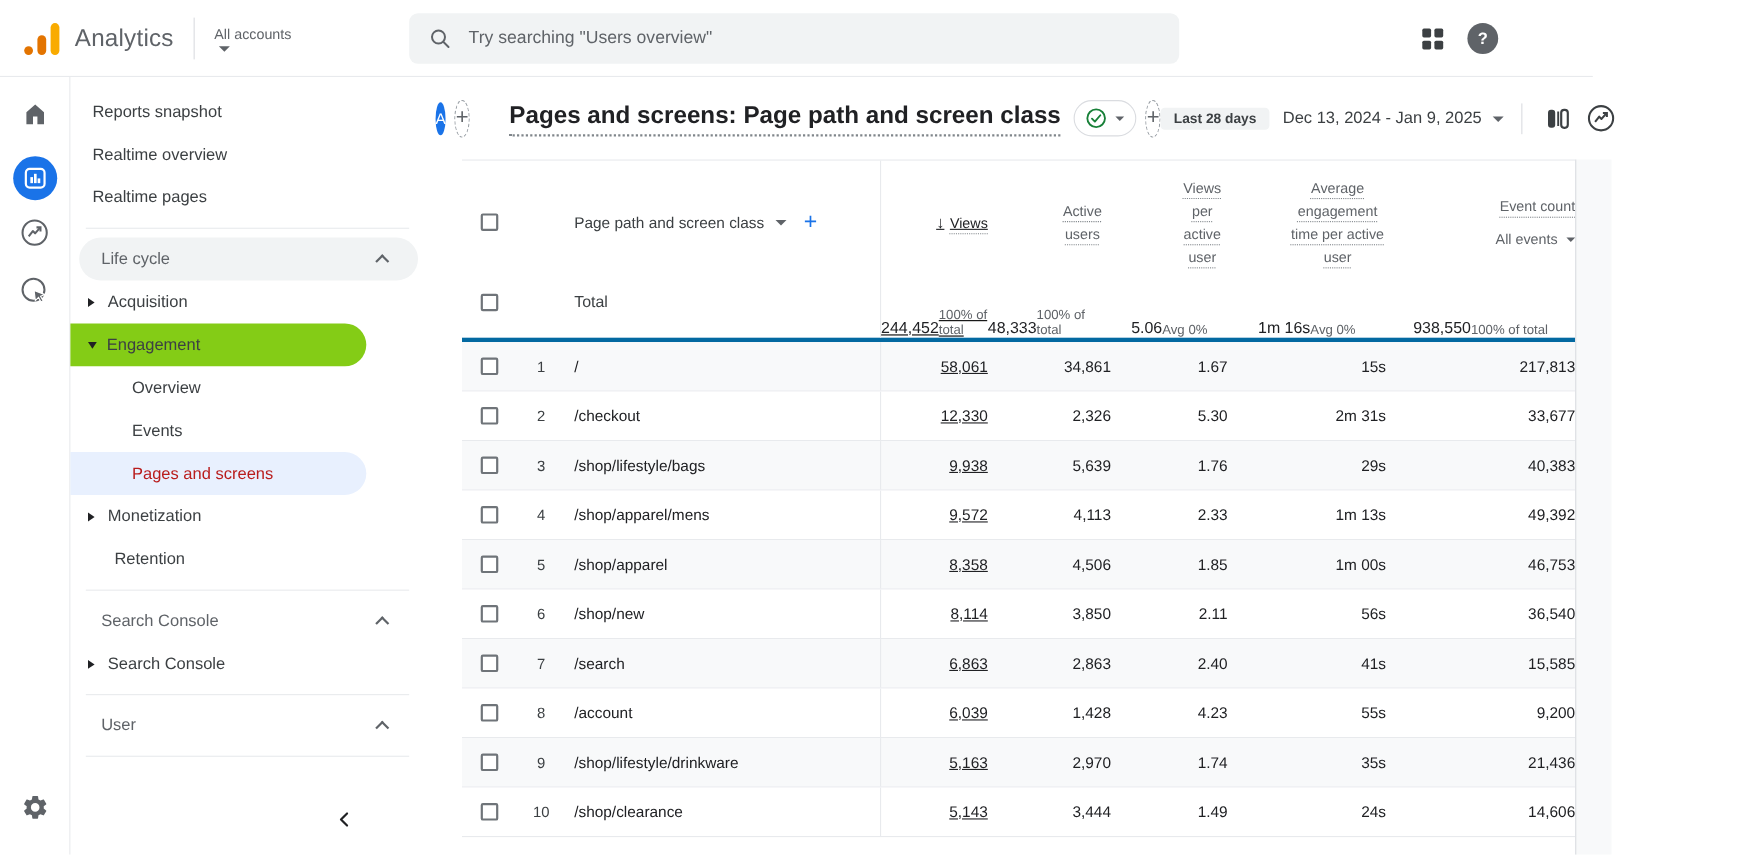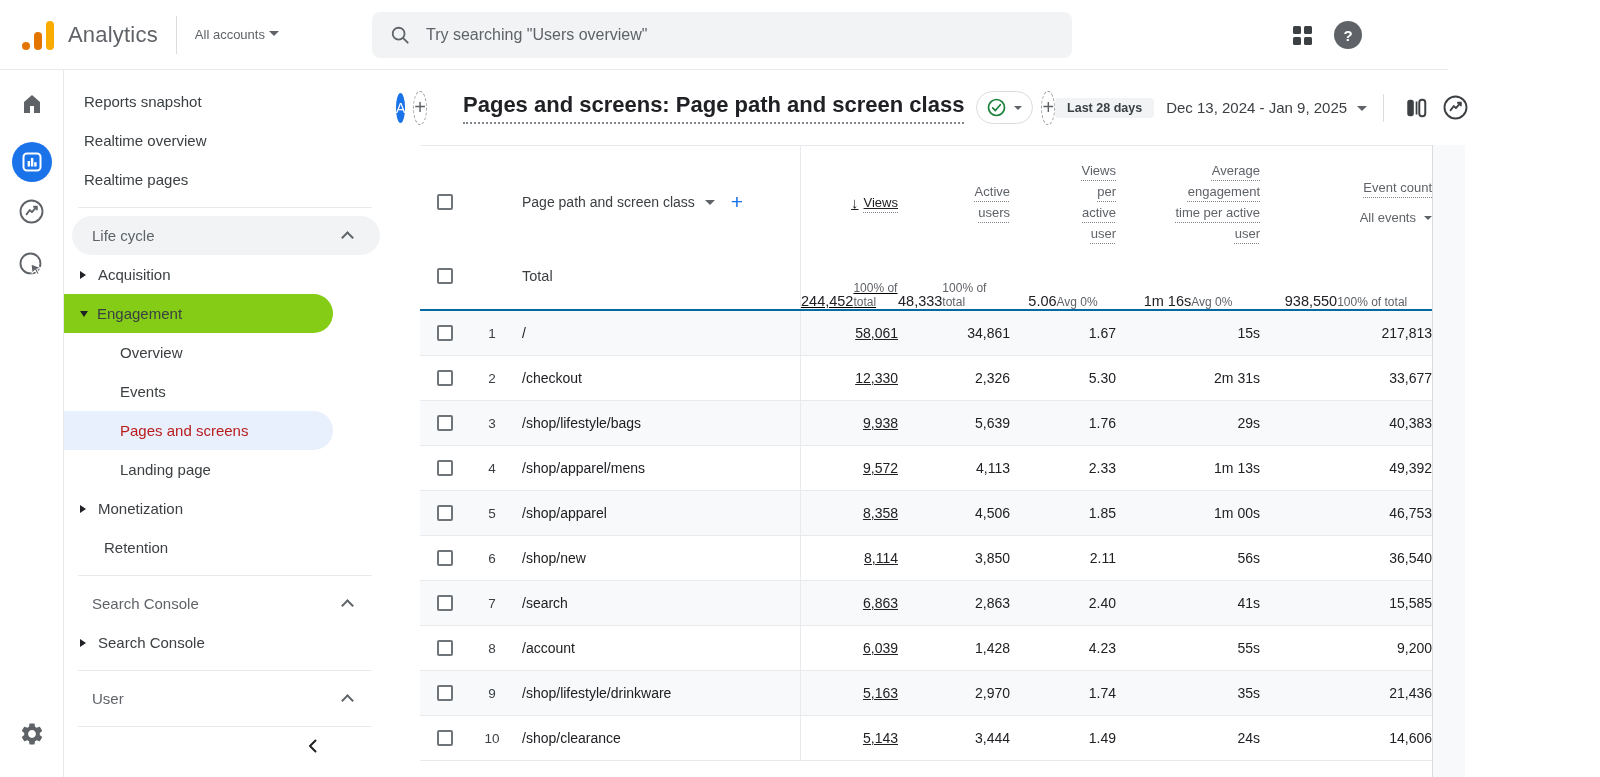--- a/index.html
+++ b/index.html
@@ -10,21 +10,21 @@
   
   .topbar { height:70px; flex:0 0 70px; display:flex; align-items:center; background:#fff;
     border-bottom:1px solid #e8eaed; position:relative; }
   .logo { display:flex; align-items:center; margin-left:22px; }
   .logo-mark { position:relative; width:36px; height:30px; }
   .logo-mark .dot  { position:absolute; left:0;  bottom:0; width:8px; height:8px;  background:#e37400; border-radius:50%; }
   .logo-mark .bar2 { position:absolute; left:12px; bottom:0; width:8px; height:18px; background:#e37400; border-radius:4px; }
   .logo-mark .bar3 { position:absolute; left:24px; bottom:0; width:8px; height:29px; background:#f9ab00; border-radius:4px; }
   .brand { font-size:22px; color:#5f6368; margin-left:10px; letter-spacing:.2px; }
   .tb-divider { width:1px; height:38px; background:#dadce0; margin:0 0 0 18px; }
-  .account-switcher { margin-left:18px; display:flex; flex-direction:row; align-items:flex-start; cursor:pointer; }
+  .account-switcher { margin-left:18px; display:flex; flex-direction:column; align-items:flex-start; cursor:pointer; }
   .account-switcher .acct-label { font-size:13px; color:#5f6368; }
   .caret-down { width:0; height:0; border-left:5px solid transparent; border-right:5px solid transparent;
     border-top:5px solid #5f6368; margin-top:4px; margin-left:4px; }
   .searchbox { position:absolute; left:372px; top:12px; width:700px; height:46px; background:#f1f3f4;
     border-radius:8px; display:flex; align-items:center; padding-left:18px; }
   .searchbox .ph { font-size:16px; color:#5f6368; margin-left:16px; }
   .apps-grid { position:absolute; right:136px; top:26px; width:19px; height:19px;
     display:grid; grid-template-columns:8px 8px; grid-template-rows:8px 8px; gap:3px; cursor:pointer; }
   .apps-grid span { background:#3c4043; border-radius:1.5px; }
   .help-btn { position:absolute; right:86px; top:21px; width:28px; height:28px; border-radius:50%;
@@ -103,32 +103,32 @@
   .vline { border-left:1px solid #e8eaed;text-decoration:underline; }
 
   .dim-header { font-size:14px; color:#3c4043; display:flex; align-items:center; padding-left:8px; }
   .dim-header .caret-down { border-top-color:#5f6368; margin:0 0 0 10px; }
   .add-dim { color:#1a73e8; font-size:21px; margin-left:16px; cursor:pointer; }
   .add-dim::before { content:"+"; }
 
   .th { font-size:13px; color:#5f6368; line-height:21px; }
   .dotted { text-decoration-line:underline; text-decoration-style:dotted; text-decoration-color:#80868b;
     text-decoration-thickness:1px; text-underline-offset:5px; }
-  .th-wrap { display:inline-block; text-align:right; }
+  .th-wrap { display:inline-block; text-align:center; }
   .w-active { width:52px; }
   .w-vpu { width:46px; }
   .w-avg { width:88px; }
   .sort-arrow { color:#202124; font-size:15px; margin-right:5px; }
   .sort-arrow::before { content:"\2193"; }
   .th-views { color:#202124; }
   .ev-head { display:flex; flex-direction:column; align-items:flex-end; }
   .ev-filter { display:flex; align-items:center; margin-top:9px; font-size:13px; color:#5f6368; cursor:pointer; }
   .ev-filter .caret-down { border-top-color:#5f6368; margin-left:8px; margin-top:1px; border-left-width:4px; border-right-width:4px; border-top-width:4px; }
 
-  .total-row { height:68px; border-bottom:2px solid #0369a1; }
+  .total-row { height:68px; border-bottom:4px solid #0369a1; }
   .total-label { font-size:14.5px; color:#3c4043; padding-left:8px; }
   .tot { flex-direction:row; align-items:flex-end; justify-content:center; }
   .tot .v { font-size:14.5px; color:#202124; }
   .tot .s { font-size:12px; color:#5f6368; margin-top:6px; }
 
   .trow { height:45px; border-bottom:1px solid #e8eaed; font-size:14px; color:#202124; background:#fff; }
   .trow.band { background:#f8f9fa; }
   .cell-num { justify-content:center; font-size:13.5px; color:#3c4043; }
   .cell-path { padding-left:8px; }
 </style>
@@ -229,23 +229,20 @@
           </div>
           <div class="nav-item k-sub">
             <span class="lbl">Overview</span>
           </div>
           <div class="nav-item k-sub">
             <span class="lbl">Events</span>
           </div>
           <div class="nav-item k-sub selected">
             <span class="lbl">Pages and screens</span>
           </div>
-          <div class="nav-item k-sub">
-            <span class="lbl">Landing page</span>
-          </div>
           <div class="nav-item k-expand">
             <span class="arr arr-right"></span>
             <span class="lbl">Monetization</span>
           </div>
           <div class="nav-item k-plain">
             <span class="lbl">Retention</span>
           </div>
           <div class="nav-divider"></div>
           <div class="nav-item k-section">
             <span class="lbl">Search Console</span>

